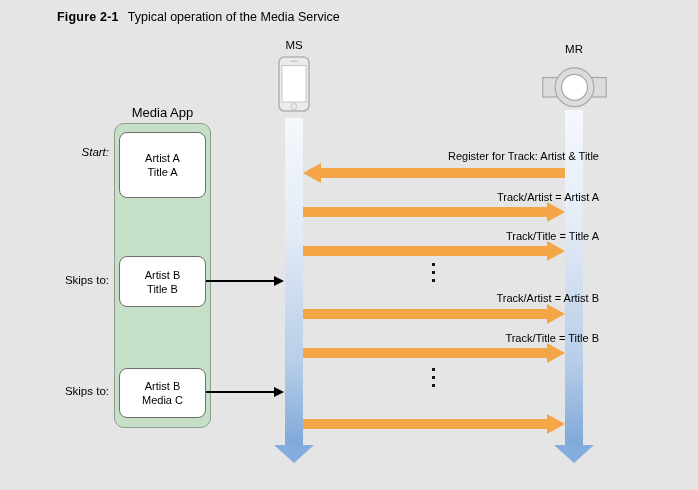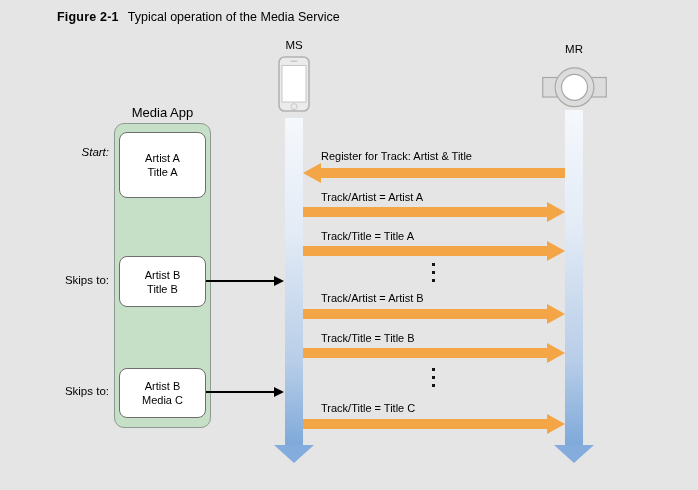--- a/index.html
+++ b/index.html
@@ -23,21 +23,21 @@
   
   .blk-line{height:2px;background:#000;}
   .blk-head{width:0;height:0;border-top:5px solid transparent;border-bottom:5px solid transparent;border-left:10px solid #000;}
 
   
   .ll-label{width:40px;text-align:center;font-size:11.5px;}
   .timeline{width:18px;background:linear-gradient(to bottom,#f5f8fc 0%,#e3ebf6 35%,#b7cde8 75%,#7fa9d9 100%);}
   .tl-head{width:0;height:0;border-left:20px solid transparent;border-right:20px solid transparent;border-top:18px solid #84acdc;}
 
   
-  .msg-text{left:321px;width:294px;text-align:left;font-size:11px;}
+  .msg-text{left:305px;width:294px;text-align:right;font-size:11px;}
   .msg-arrow{left:303px;width:262px;height:20px;}
   .shaft{position:absolute;top:5px;height:10px;background:#f4a545;width:244px;}
   .head-right{position:absolute;right:0;top:0;width:0;height:0;border-top:10px solid transparent;border-bottom:10px solid transparent;border-left:18px solid #f4a545;}
   .head-left{position:absolute;left:0;top:0;width:0;height:0;border-top:10px solid transparent;border-bottom:10px solid transparent;border-right:18px solid #f4a545;}
   .dir-right .shaft{left:0;}
   .dir-left .shaft{left:18px;}
 
   .ellipsis{left:432px;display:flex;flex-direction:column;gap:5px;}
   .dot{width:3px;height:3px;background:#141414;}
 </style>
@@ -135,19 +135,18 @@
     <div class="shaft"></div>
     <div class="head-right"></div>
   </div>
 
   <div class="abs ellipsis" style="top:368px;">
     <div class="dot"></div>
       <div class="dot"></div>
       <div class="dot"></div>
   </div>
 
-  <div class="abs msg-text" style="top:402px;">Track/Title = Title C</div>
   <div class="abs msg-arrow dir-right" style="top:414px;">
     <div class="shaft"></div>
     <div class="head-right"></div>
   </div>
 
 </div>
 
 </body></html>

